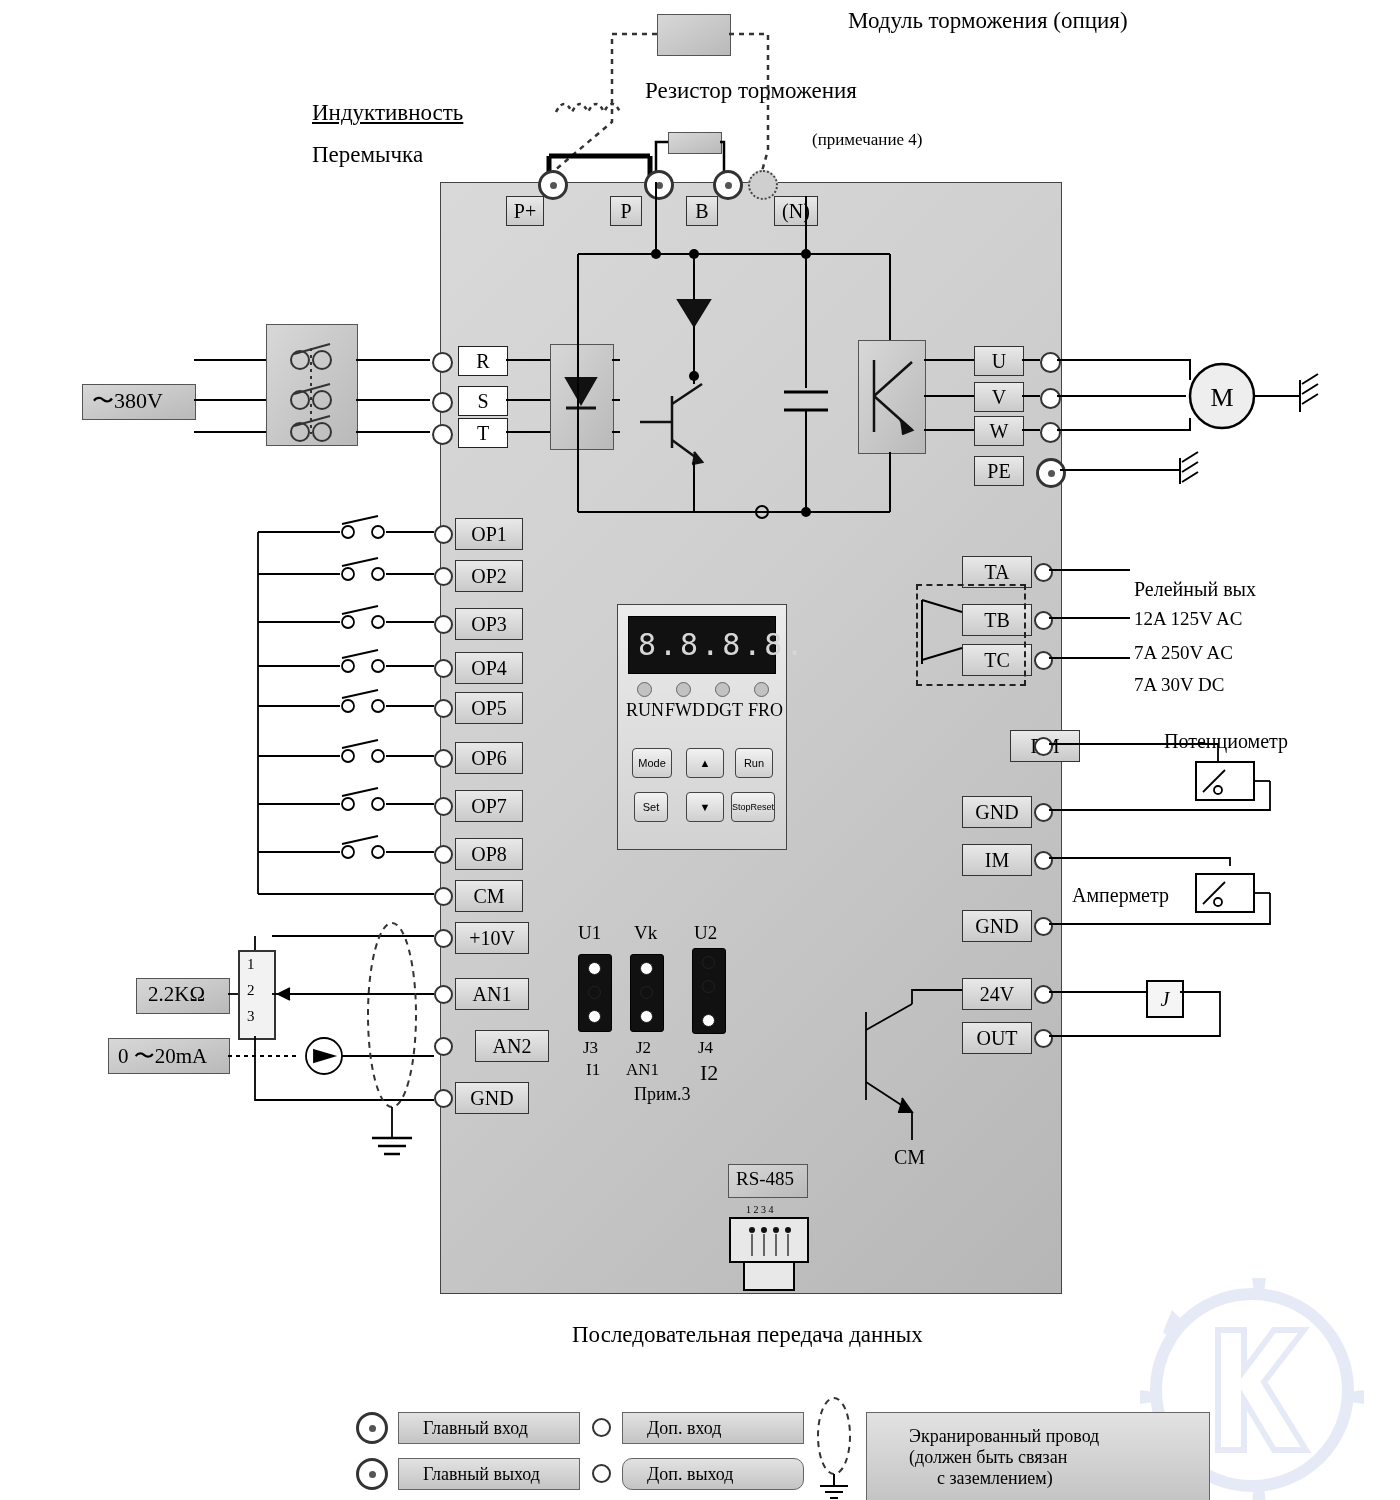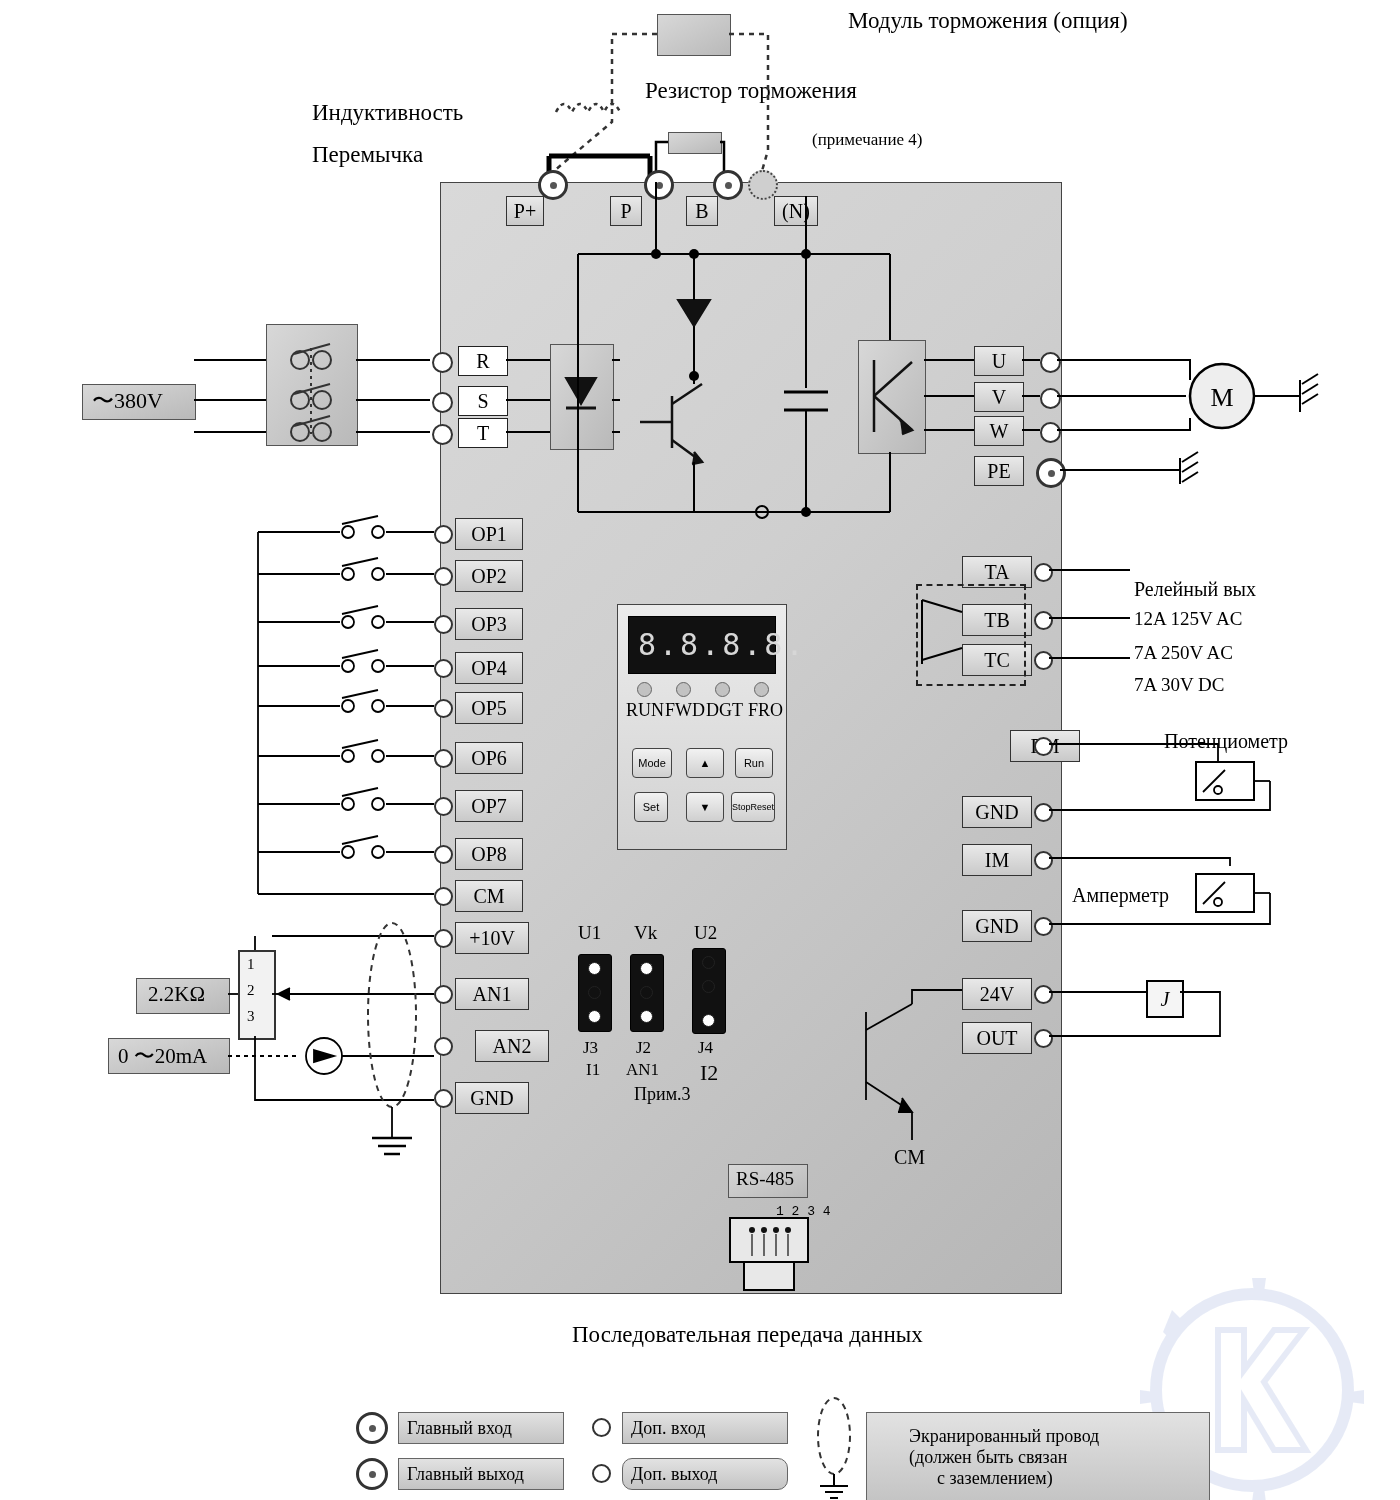--- a/index.html
+++ b/index.html
@@ -26,21 +26,21 @@
          background:linear-gradient(to bottom,#ececec,#d2d2d2);border:1px solid #444;}
   .seg{position:absolute;background:#111;border:1px solid #000;}
   .segdigit{position:absolute;color:#cfcfcf;font-family:"DejaVu Sans Mono",monospace;font-size:30px;line-height:30px;}
   .pbtn{position:absolute;background:linear-gradient(to bottom,#f2f2f2,#cfcfcf);border:1px solid #444;border-radius:4px;
         display:flex;align-items:center;justify-content:center;font-size:11px;font-family:"Liberation Sans",sans-serif;}
   .ledc{position:absolute;width:13px;height:13px;border-radius:50%;background:#c2c2c2;border:1px solid #666;}
   .jumper{position:absolute;background:#111;border:1px solid #000;border-radius:3px;}
   .jhole{position:absolute;width:11px;height:11px;border-radius:50%;background:#fff;border:1px solid #222;}
   .jhole.filled{background:#111;}
   .legendbox{position:absolute;background:linear-gradient(to bottom,#e2e2e2,#c4c4c4);border:1px solid #666;
-        display:flex;align-items:center;padding-left:8px;font-size:18px;}
+        display:flex;align-items:center;padding-left:24px;font-size:18px;}
   .wm{position:absolute;opacity:.25;}
   svg{position:absolute;overflow:visible;}
 </style>
 </head>
 <body>
 
 <svg class="wm" style="left:1100px;top:1270px;width:290px;height:240px" viewBox="0 0 290 240">
   <g fill="none" stroke="#9fb0dd" stroke-width="12">
     <circle cx="152" cy="120" r="96"></circle>
   </g>
@@ -52,21 +52,21 @@
     <path d="M72 40 l10 10 -13 18 -6 -6z"></path>
       <path d="M232 200 l-10 -10 -13 18 6 6z" opacity="0"></path>
   </g>
   <g fill="#ffffff" stroke="#9fb0dd" stroke-width="6">
     <path d="M118 60 l26 0 0 40 30 -40 30 0 -40 52 42 68 -32 0 -30 -50 0 50 -26 0z"></path>
   </g>
 </svg>
 
 <div class="lbl" style="left:848px;top:8px;font-size:23px;">Модуль торможения (опция)</div>
 <div class="lbl" style="left:645px;top:78px;font-size:23px;">Резистор торможения</div>
-<div class="lbl" style="left:312px;top:100px;font-size:23px;">Индуктивность</div>
+<div class="lbl" style="left:312px;top:100px;font-size:23px;text-decoration:underline;">Индуктивность</div>
 <div class="lbl" style="left:312px;top:142px;font-size:23px;">Перемычка</div>
 <div class="lbl" style="left:812px;top:130px;font-size:17px;">(примечание 4)</div>
 
 <div class="gradbox" style="left:657px;top:14px;width:72px;height:40px;"></div>
 
 <div class="gradbox" style="left:668px;top:132px;width:52px;height:20px;"></div>
 
 <svg style="left:0;top:0;width:1400px;height:260px">
 
   <path d="M657 34 L612 34 L612 122 L548 176" stroke="#333" stroke-width="2.5" fill="none" stroke-dasharray="5,5"></path>
@@ -480,21 +480,21 @@
     <path d="M912 1004 L940 1004 L940 1036 L962 1036" opacity="0"></path>
     <path d="M912 1004 L912 998 L926 998" opacity="0"></path>
     <path d="M912 1004 L912 990 L962 990" stroke="#000" stroke-width="1.8"></path>
     <path d="M912 1112 L912 1140"></path>
   </g>
 </svg>
 <div class="lbl" style="left:894px;top:1146px;font-size:20px;">CM</div>
 
 <div class="gradbox" style="left:728px;top:1164px;width:78px;height:32px;"></div>
 <div class="lbl ital" style="left:736px;top:1168px;font-size:19px;">RS-485</div>
-<div class="lbl" style="left:776px;top:1204px;font-size:13px;font-family:Liberation Mono, monospace;">1 2 3 4</div>
+<div class="lbl" style="left:746px;top:1204px;font-size:10px;">1 2 3 4</div>
 
 <svg style="left:726px;top:1216px;width:86px;height:78px">
   <rect x="4" y="2" width="78" height="44" fill="#e8e8e8" stroke="#000" stroke-width="2"></rect>
   <rect x="18" y="46" width="50" height="28" fill="#e8e8e8" stroke="#000" stroke-width="2"></rect>
   <g fill="#111">
     <circle cx="26" cy="14" r="3"></circle>
       <circle cx="38" cy="14" r="3"></circle>
       <circle cx="50" cy="14" r="3"></circle>
       <circle cx="62" cy="14" r="3"></circle>
   </g>

